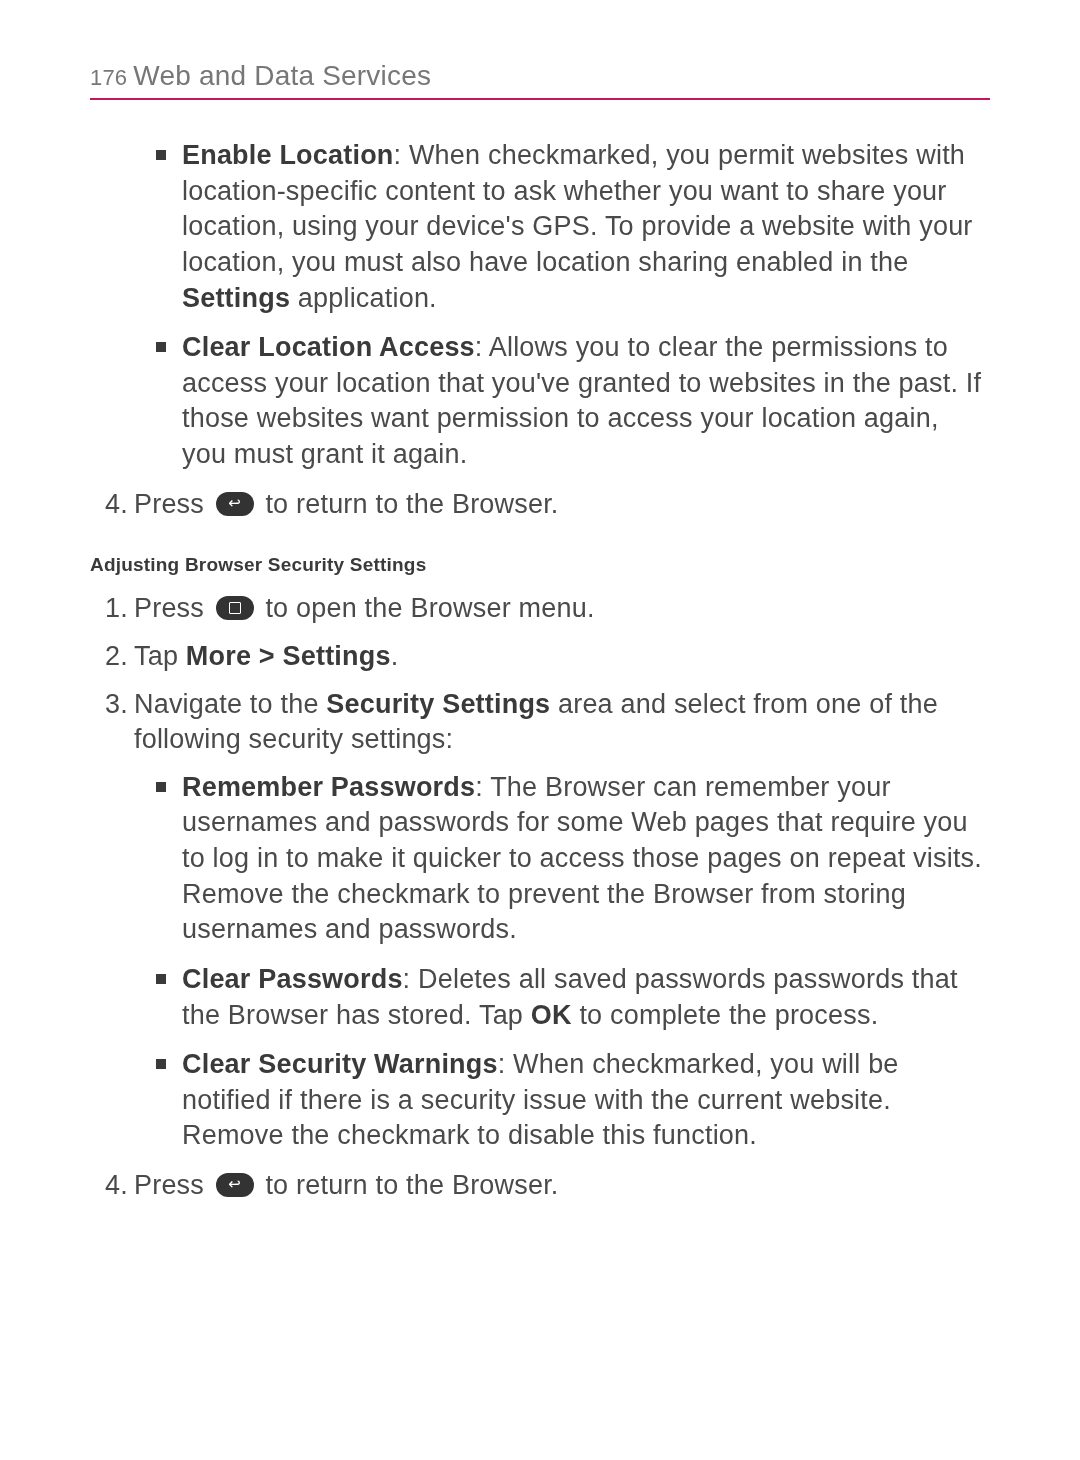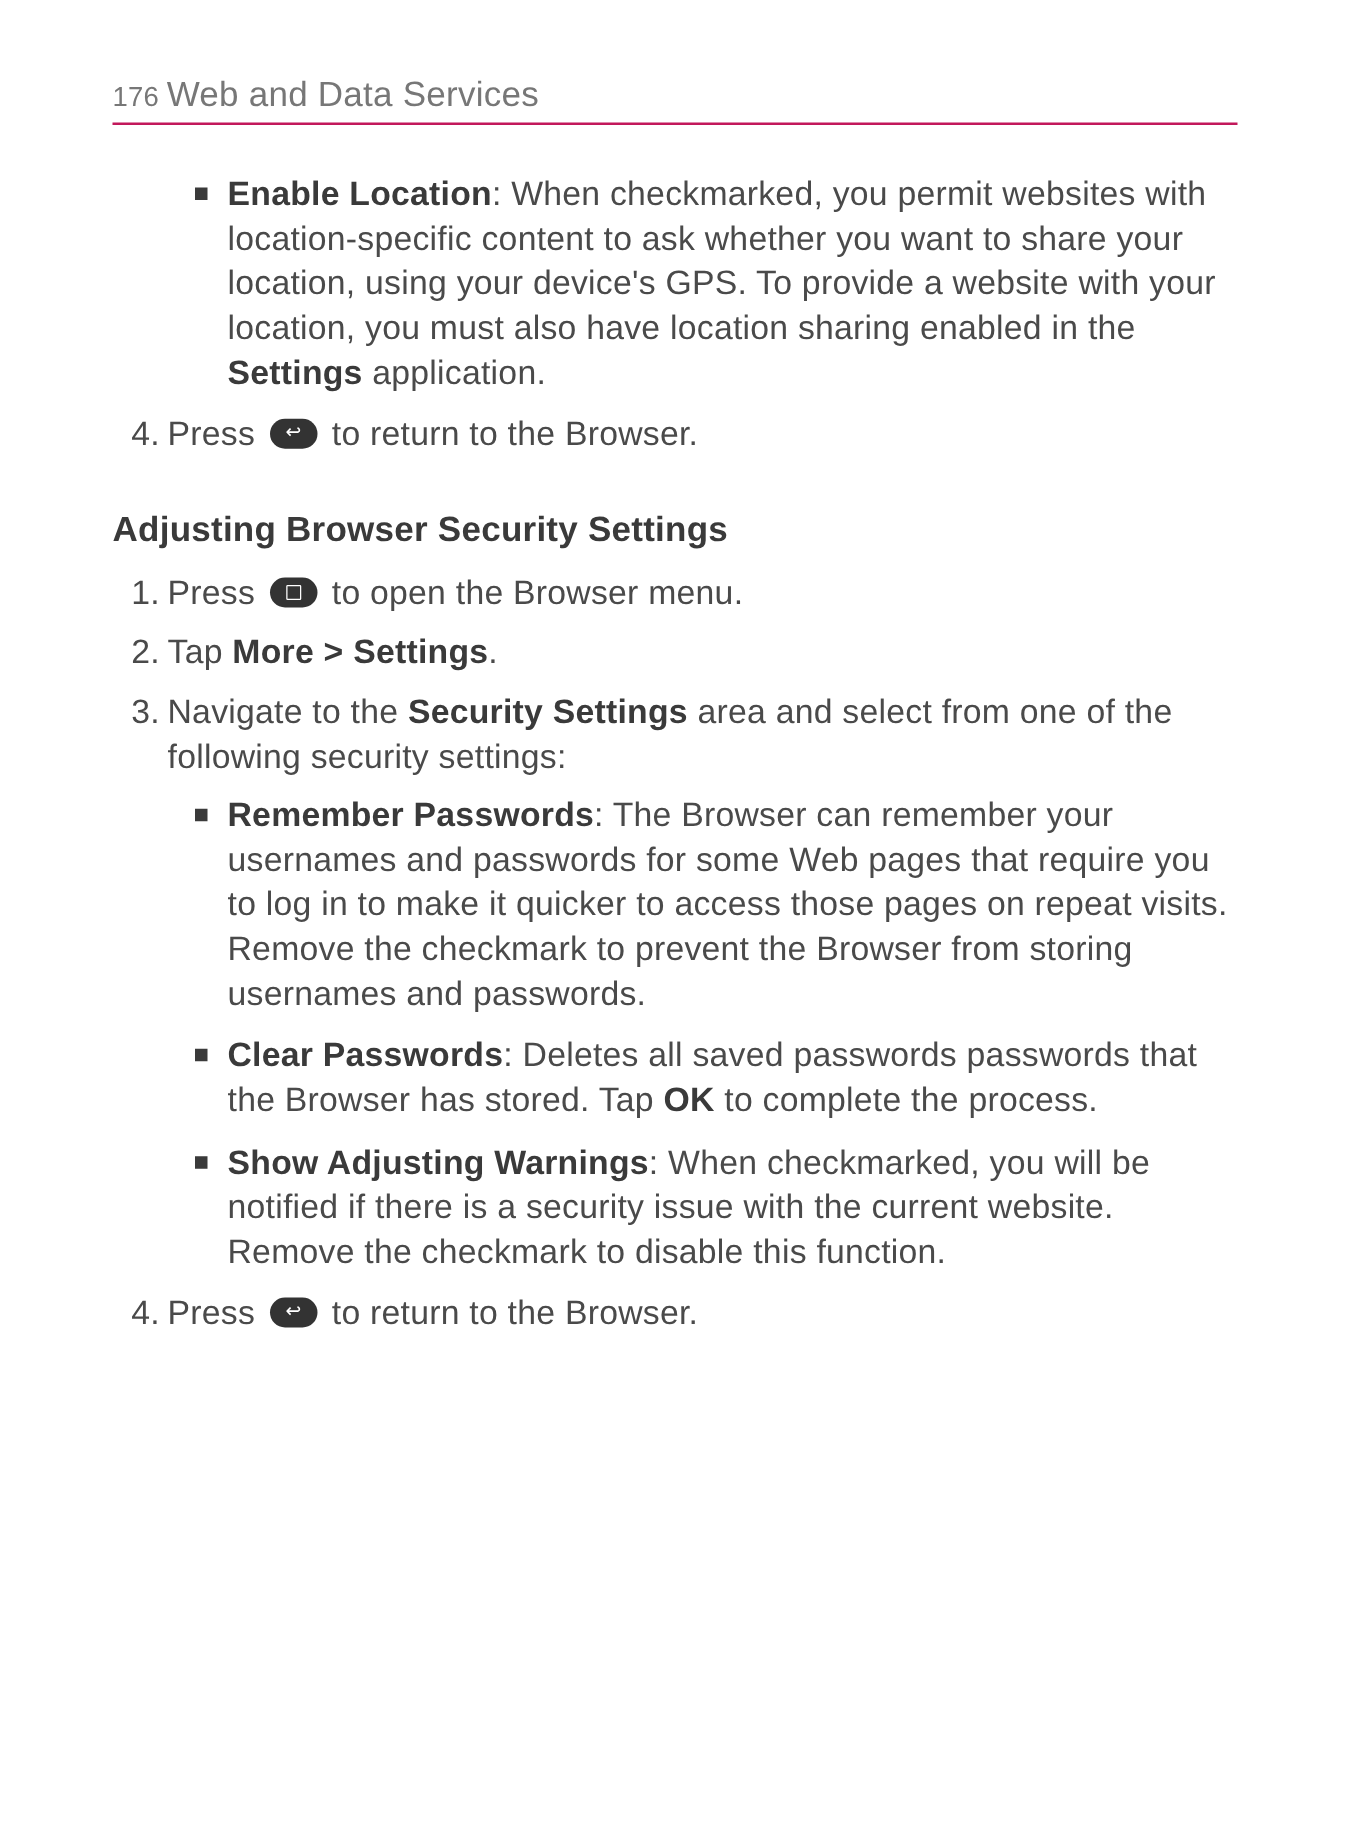--- a/index.html
+++ b/index.html
@@ -60,24 +60,24 @@
     margin-bottom: 12px;
     align-items: flex-start;
   }
   .num-line .num {
     min-width: 34px;
     text-align: right;
     padding-right: 6px;
   }
   .num-line .txt { flex: 1; }
   .h2 {
-    font-size: 28px;
+    font-size: 19px;
     font-weight: 700;
     color: #3a3a3a;
-    margin: 40px 0 14px 0;
+    margin: 30px 0 14px 0;
   }
   .icon-back {
     display: inline-block;
     width: 38px;
     height: 24px;
     background: #333;
     border-radius: 12px;
     vertical-align: middle;
     position: relative;
     margin: 0 4px;
@@ -124,20 +124,23 @@
     <span class="page-num">176</span>
     <span class="section-title">Web and Data Services</span>
   </div>
 
   <div class="content">
 
     <div class="sub-list">
       <div class="sub-item">
         <span class="bold">Enable Location</span><span>: When checkmarked, you permit websites with location-specific content to ask whether you want to share your location, using your device's GPS. To provide a website with your location, you must also have location sharing enabled in the </span><span class="bold">Settings</span><span> application.</span>
       </div>
+      <div class="sub-item">
+        <span class="bold">Clear Location Access</span><span>: Allows you to clear the permissions to access your location that you've granted to websites in the past. If those websites want permission to access your location again, you must grant it again.</span>
+      </div>
     </div>
 
     <div class="num-line">
       <span class="num">4.</span>
       <span class="txt">
         <span>Press </span><span class="icon-back"></span><span> to return to the Browser.</span>
       </span>
     </div>
 
     <div class="h2">Adjusting Browser Security Settings</div>
@@ -164,21 +167,21 @@
     </div>
 
     <div class="sub-list">
       <div class="sub-item">
         <span class="bold">Remember Passwords</span><span>: The Browser can remember your usernames and passwords for some Web pages that require you to log in to make it quicker to access those pages on repeat visits. Remove the checkmark to prevent the Browser from storing usernames and passwords.</span>
       </div>
       <div class="sub-item">
         <span class="bold">Clear Passwords</span><span>: Deletes all saved passwords passwords that the Browser has stored. Tap </span><span class="bold">OK</span><span> to complete the process.</span>
       </div>
       <div class="sub-item">
-        <span class="bold">Show Adjusting Warnings</span><span>: When checkmarked, you will be notified if there is a security issue with the current website. Remove the checkmark to disable this function.</span>
+        <span class="bold">Clear Security Warnings</span><span>: When checkmarked, you will be notified if there is a security issue with the current website. Remove the checkmark to disable this function.</span>
       </div>
     </div>
 
     <div class="num-line">
       <span class="num">4.</span>
       <span class="txt">
         <span>Press </span><span class="icon-back"></span><span> to return to the Browser.</span>
       </span>
     </div>
 

